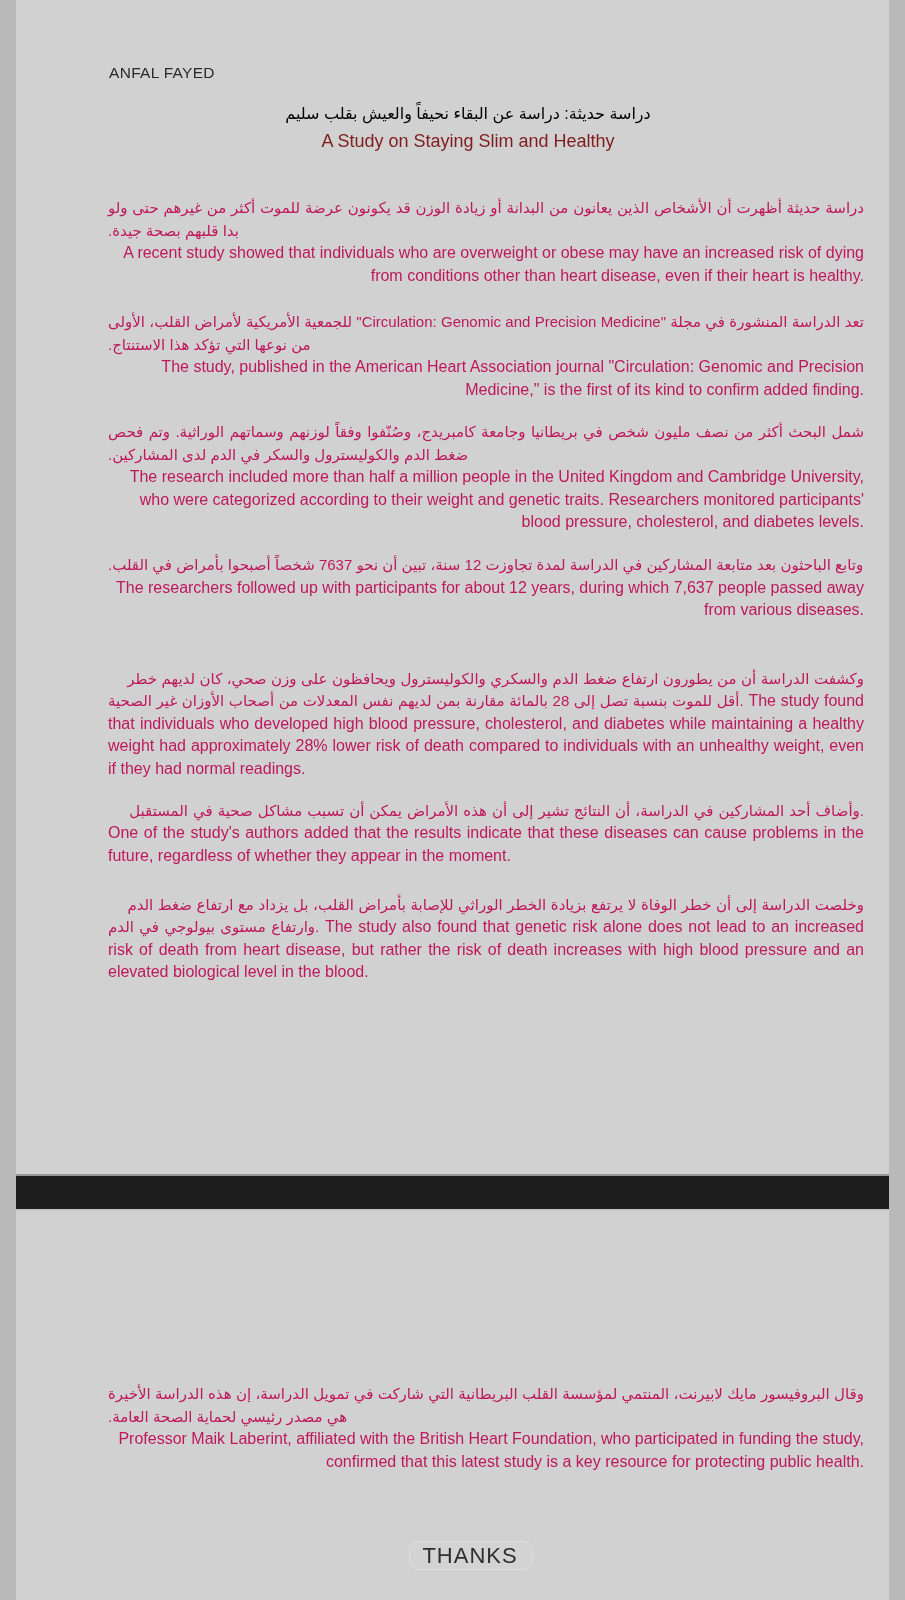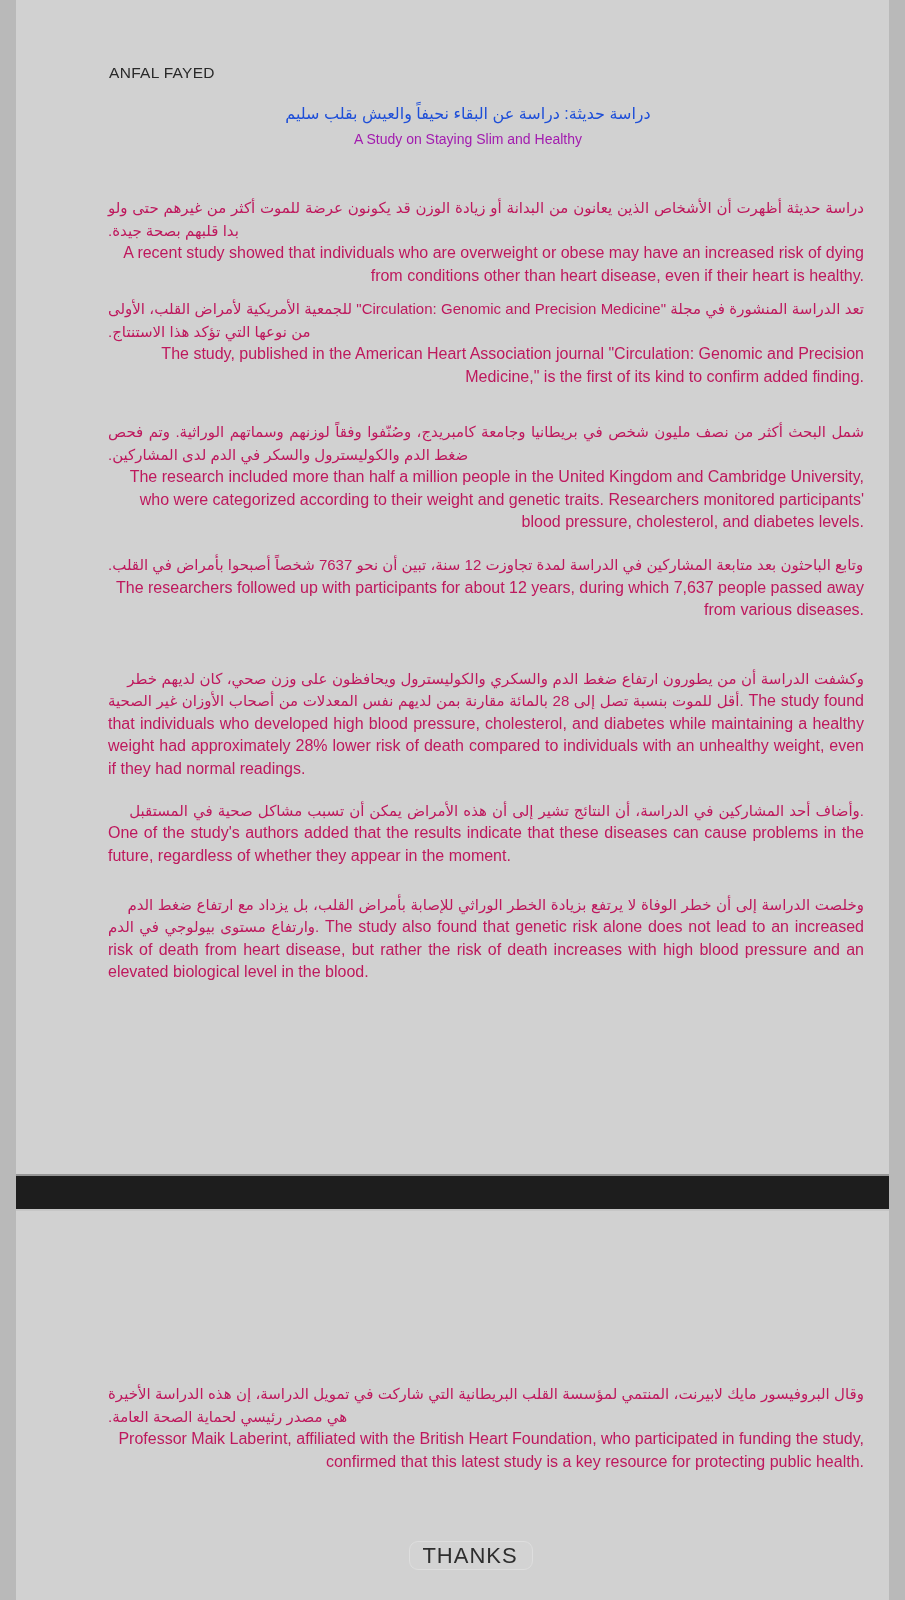--- a/index.html
+++ b/index.html
@@ -13,25 +13,25 @@
     font-family:"Liberation Sans","DejaVu Sans",sans-serif;
     color:#242424;
   }
   .author{
     position:absolute;left:93px;top:64px;
     font-size:15.5px;letter-spacing:.3px;color:#2a2a2a;
   }
   .title-ar{
     position:absolute;left:92px;top:104px;width:720px;
     direction:rtl;text-align:center;
-    font-size:16px;color:#1d4ed8;
+    font-size:16px;color:#000000;
   }
   .title-en{
     position:absolute;left:92px;top:131px;width:720px;
-    text-align:center;font-size:14px;color:#a21caf;
+    text-align:center;font-size:18px;color:#7f1d1d;
   }
   .para{
     position:absolute;left:92px;width:756px;
     font-size:16px;line-height:22.5px;color:#be185d;
   }
   
   .ar-block{
     display:block;direction:rtl;
     text-align:justify;text-align-last:left;
     font-size:15px;
@@ -72,21 +72,21 @@
   <div class="author">ANFAL FAYED</div>
 
   <div class="title-ar">دراسة حديثة: دراسة عن البقاء نحيفاً والعيش بقلب سليم</div>
   <div class="title-en">A Study on Staying Slim and Healthy</div>
 
   <div class="para stacked" style="top:197px">
     <span class="ar-block">دراسة حديثة أظهرت أن الأشخاص الذين يعانون من البدانة أو زيادة الوزن قد يكونون عرضة للموت أكثر من غيرهم حتى ولو بدا قلبهم بصحة جيدة.</span>
     <span class="en-block">A recent study showed that individuals who are overweight or obese may have an increased risk of dying from conditions other than heart disease, even if their heart is healthy.</span>
   </div>
 
-  <div class="para stacked" style="top:298px">
+  <div class="para stacked" style="top:311px">
     <span class="ar-block">تعد الدراسة المنشورة في مجلة "Circulation: Genomic and Precision Medicine" للجمعية الأمريكية لأمراض القلب، الأولى من نوعها التي تؤكد هذا الاستنتاج.</span>
     <span class="en-block"> The study, published in the American Heart Association journal "Circulation: Genomic and Precision Medicine," is the first of its kind to confirm added finding.</span>
   </div>
 
   <div class="para stacked" style="top:421px">
     <span class="ar-block">شمل البحث أكثر من نصف مليون شخص في بريطانيا وجامعة كامبريدج، وصُنّفوا وفقاً لوزنهم وسماتهم الوراثية. وتم فحص ضغط الدم والكوليسترول والسكر في الدم لدى المشاركين.</span>
     <span class="en-block">The research included more than half a million people in the United Kingdom and Cambridge University, who were categorized according to their weight and genetic traits. Researchers monitored participants' blood pressure, cholesterol, and diabetes levels.</span>
   </div>
 
   <div class="para stacked" style="top:554px">

